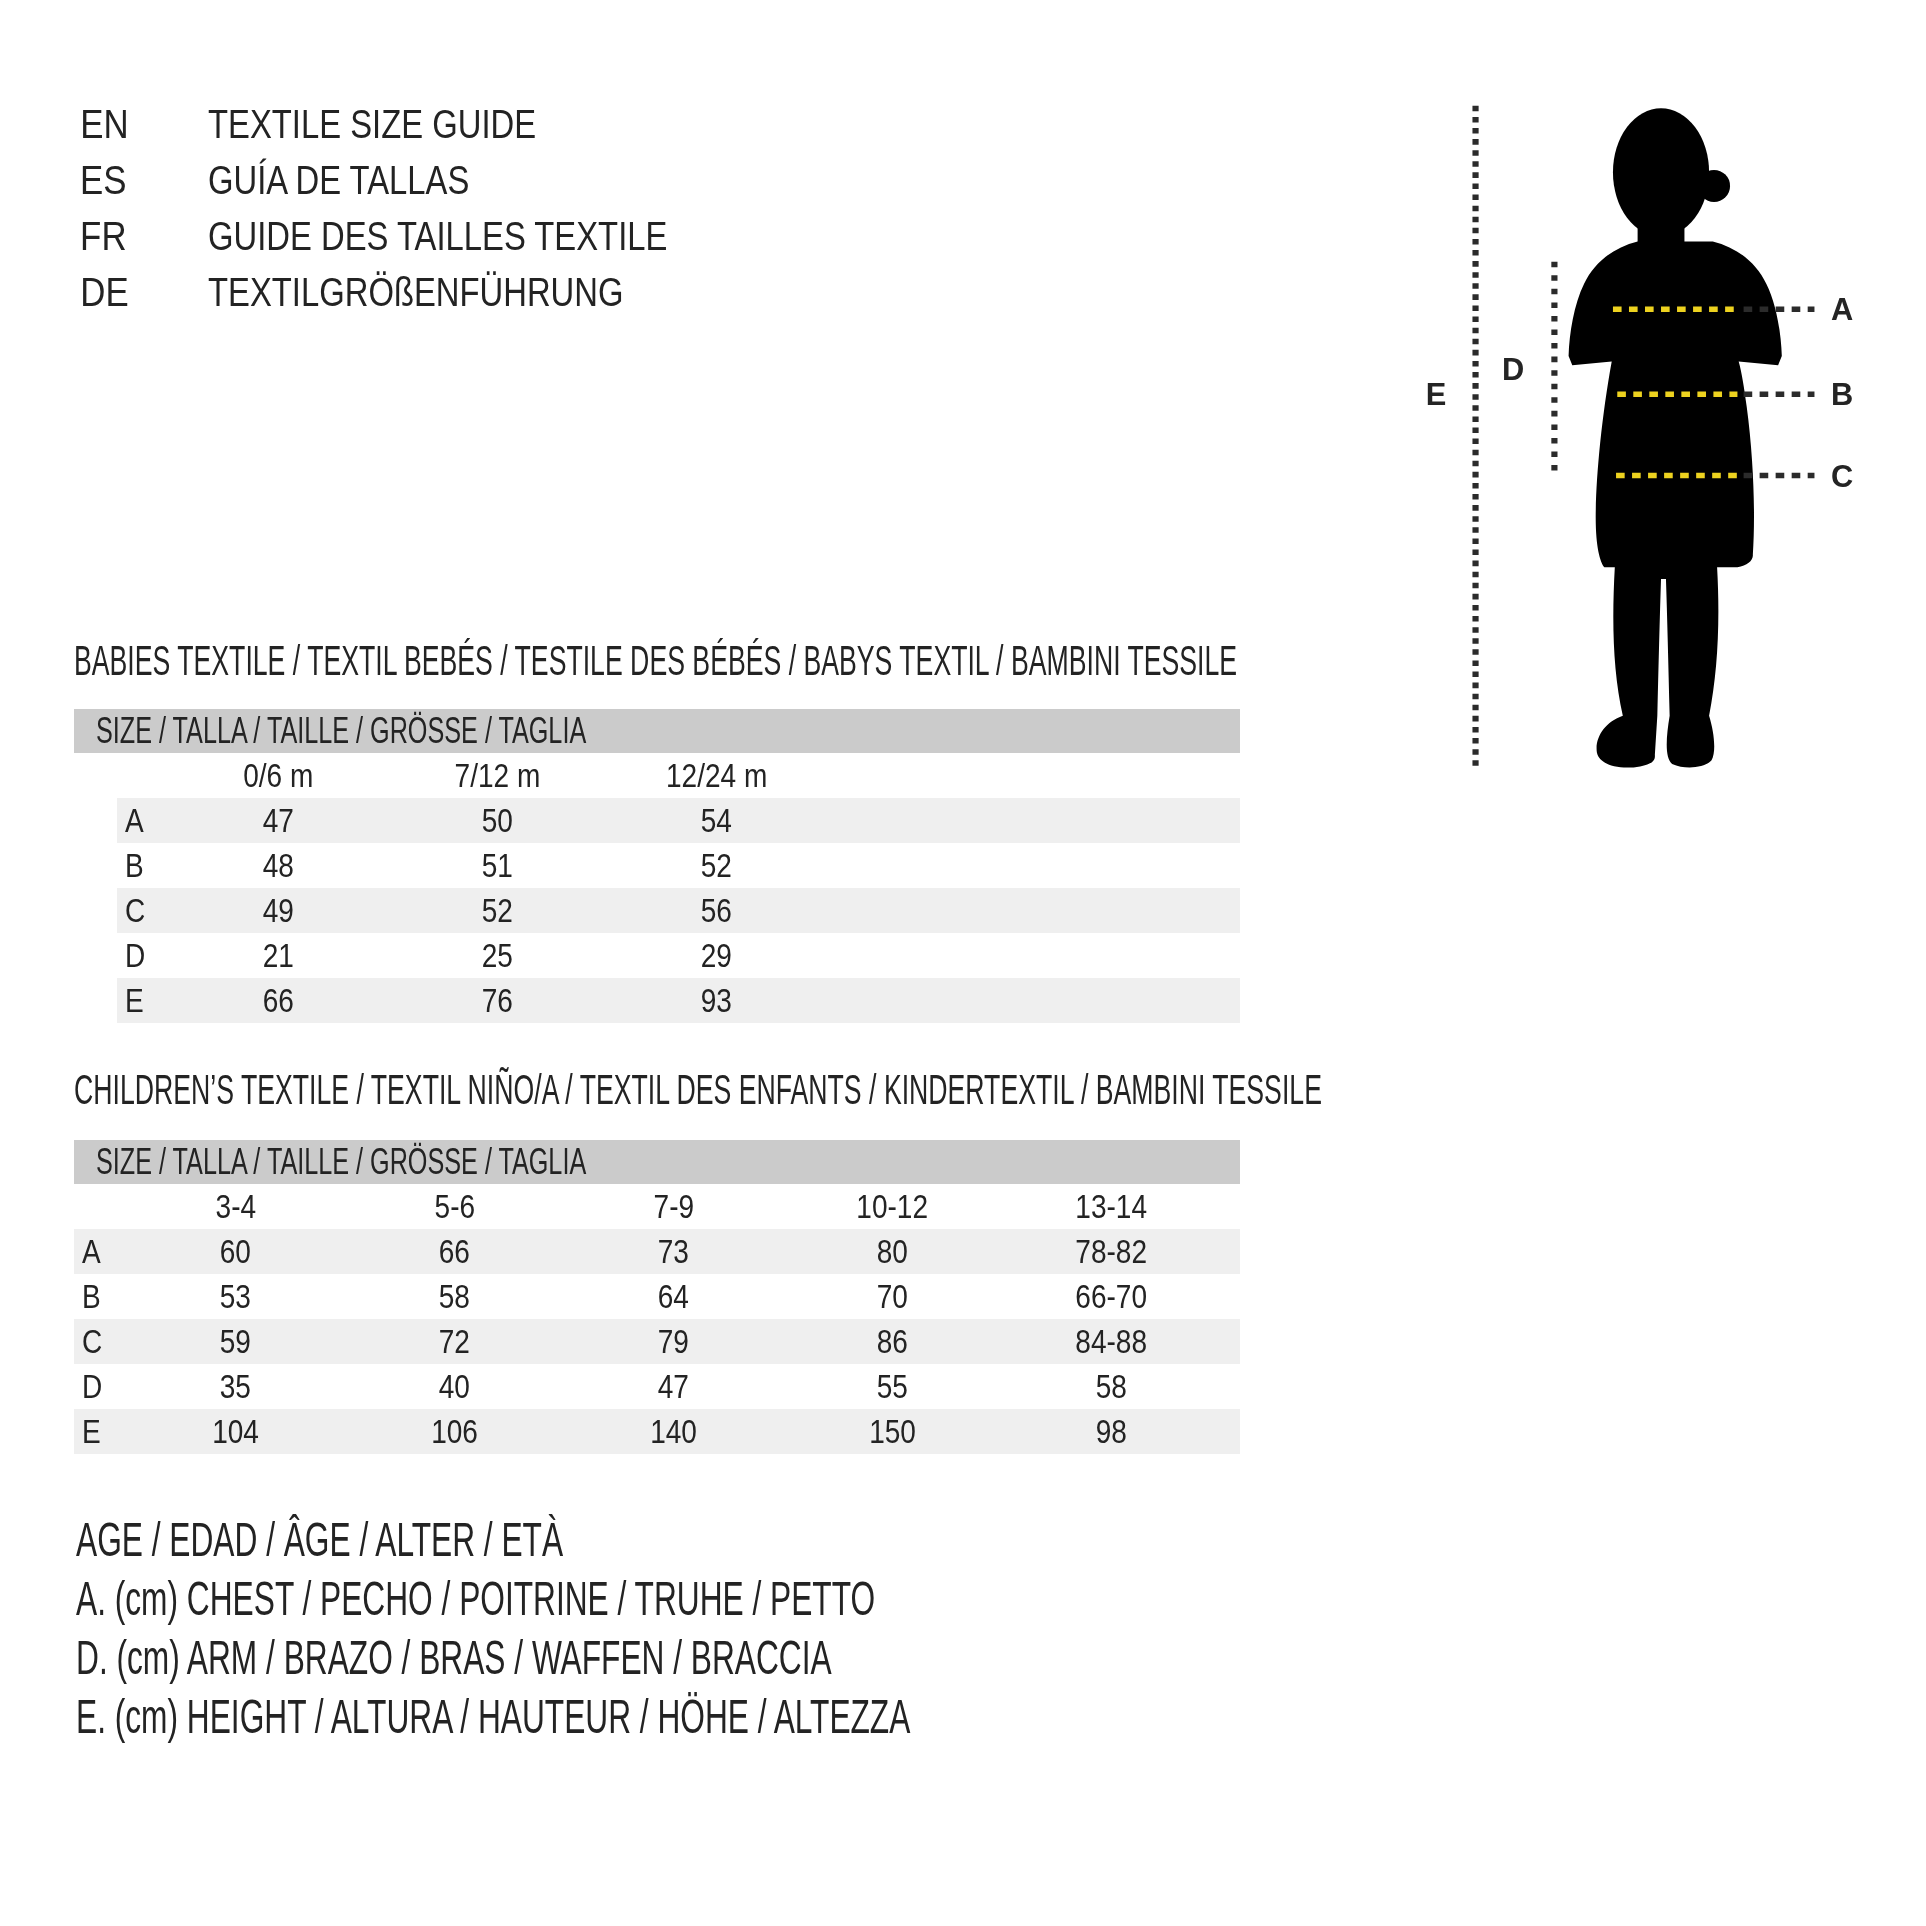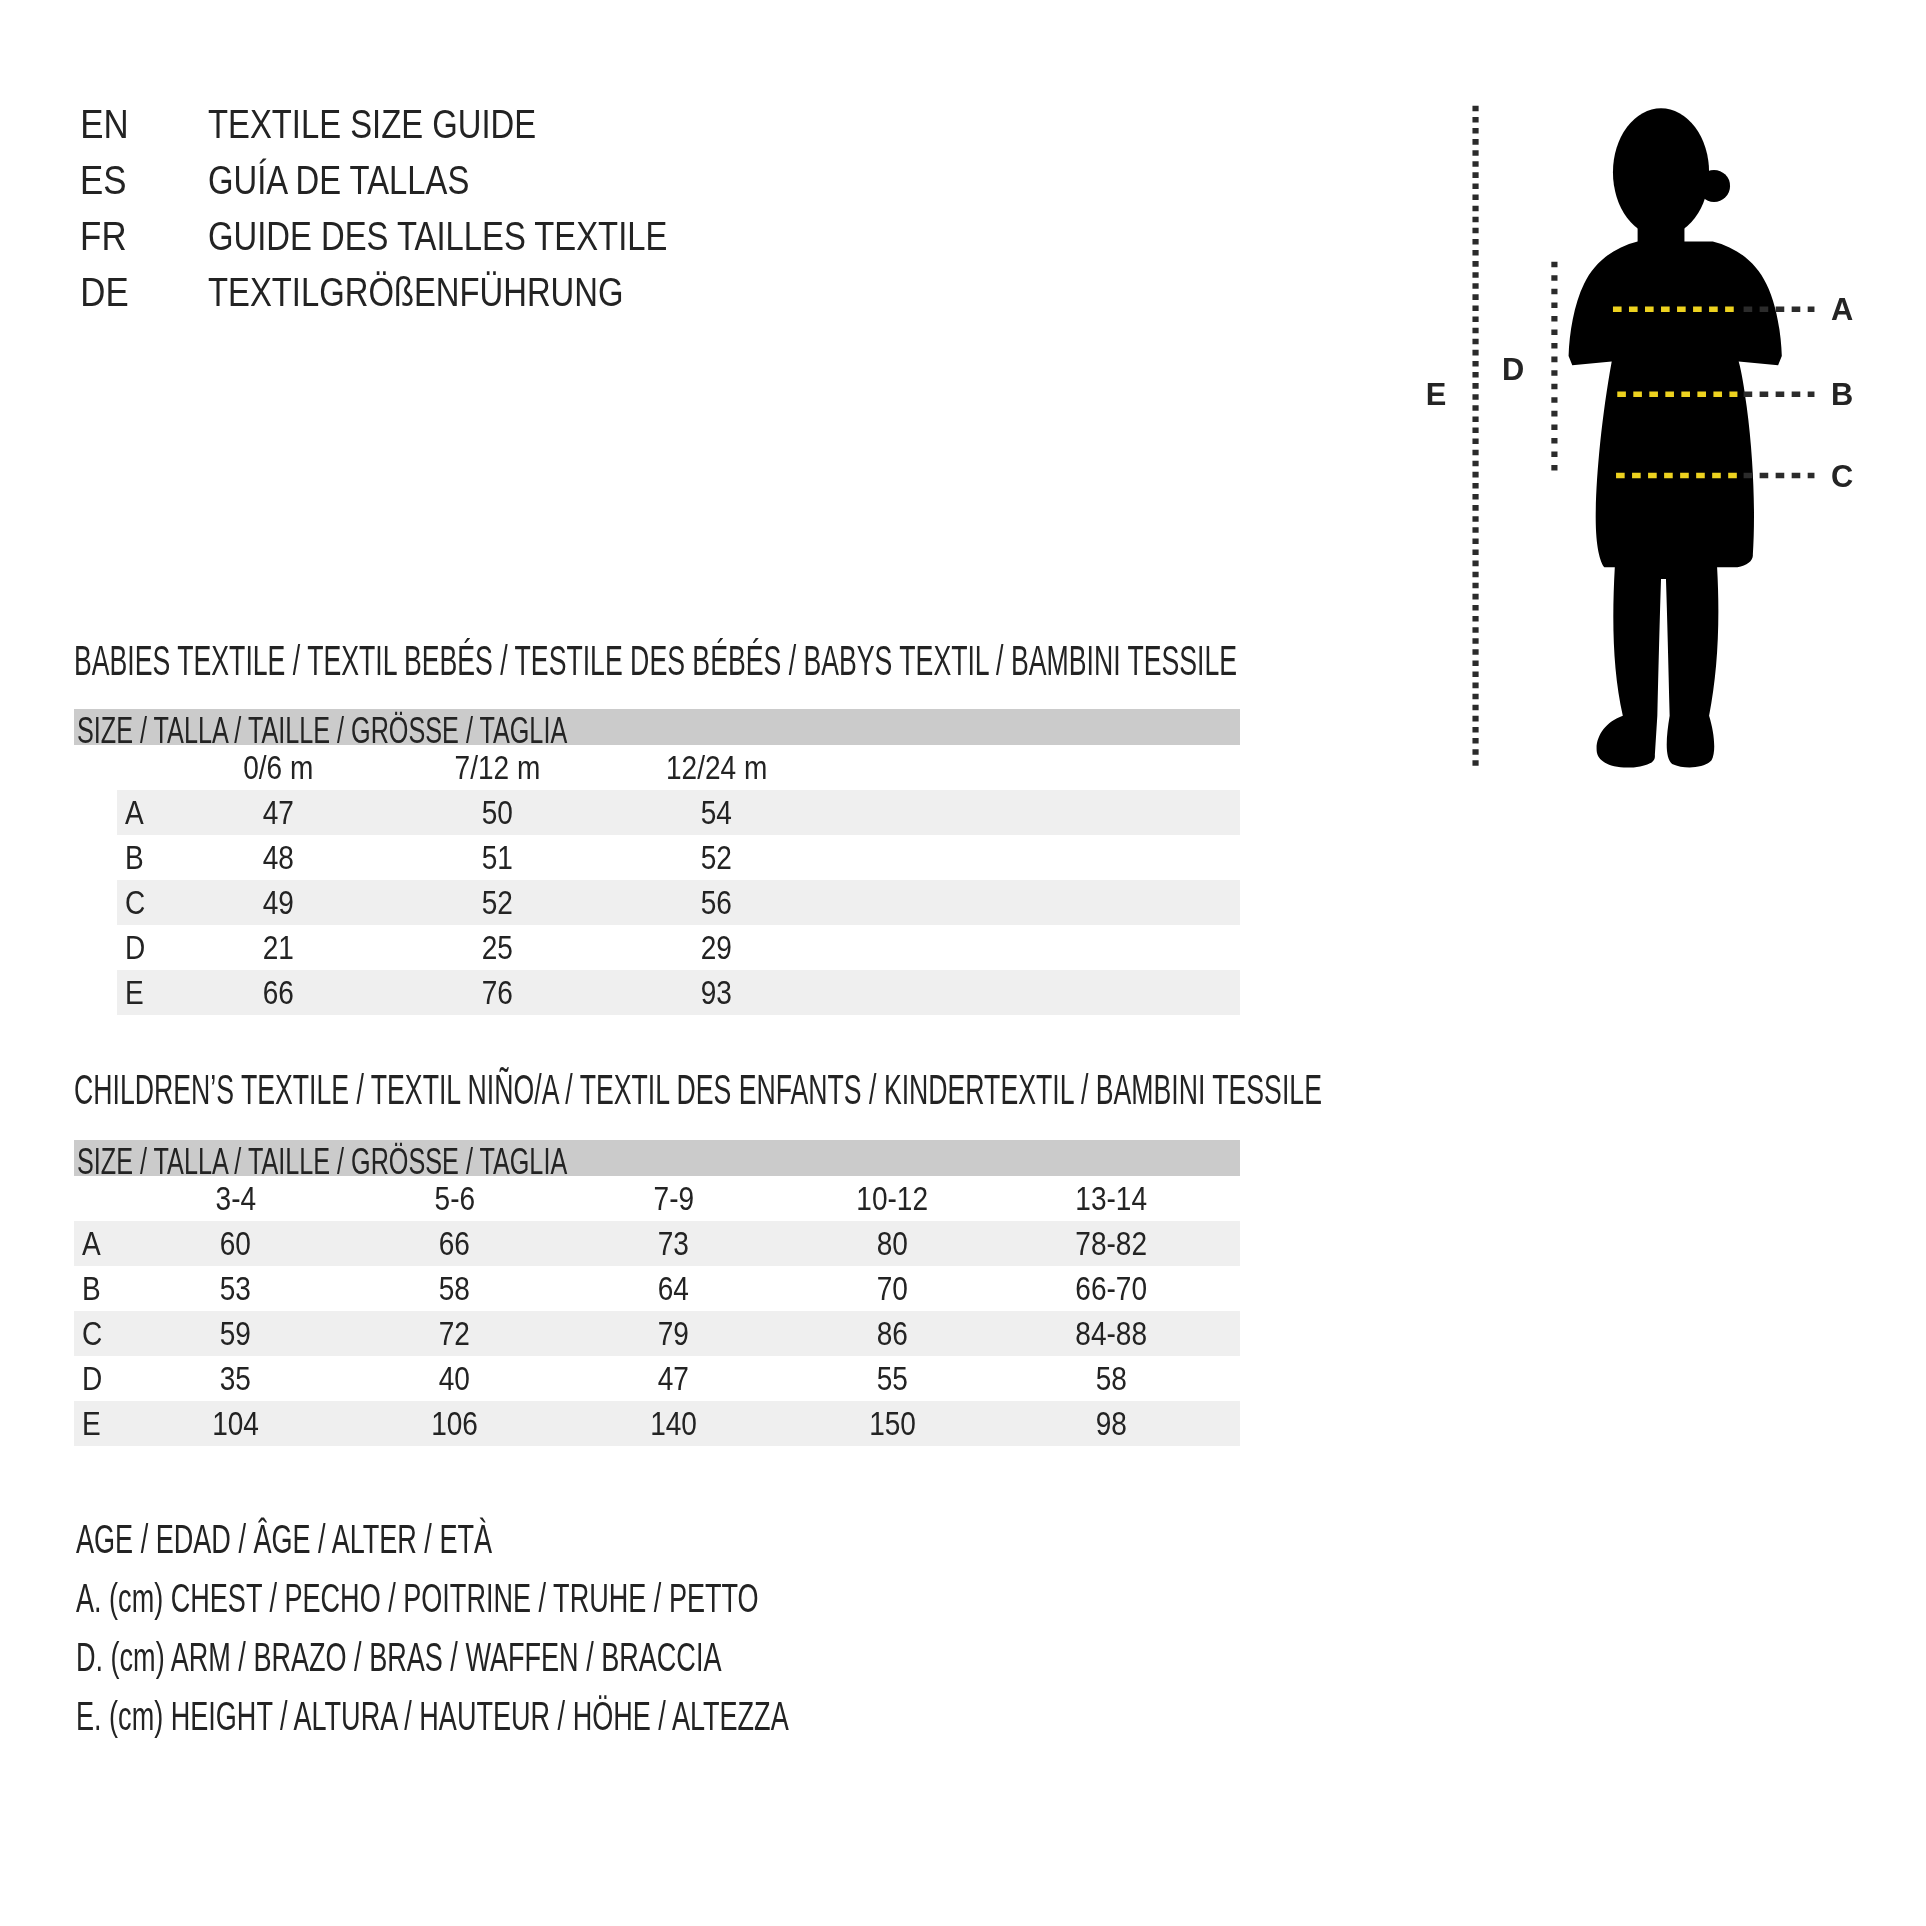--- a/index.html
+++ b/index.html
@@ -21,33 +21,33 @@
   
   .sec-heading{left:74px;font-size:43px;line-height:45px;white-space:nowrap;}
   .sec-heading .cond{--sx:0.62;}
   .babies-heading{top:638px;}
   .children-heading{top:1067px;}
 
   
   .size-table{left:74px;width:1166px;}
   .babies-table{top:709px;}
   .children-table{top:1140px;}
-  .size-bar{height:36px;line-height:44px;background:#cbcbcb;font-size:36px;padding-left:3px;box-sizing:border-box;}
+  .size-bar{height:44px;line-height:44px;background:#cbcbcb;font-size:36px;padding-left:22px;box-sizing:border-box;}
   .size-bar .cond{--sx:0.70;}
   .trow{display:grid;height:45px;align-items:center;font-size:33px;}
   .babies-table .trow{grid-template-columns:52px repeat(3,219px) 1fr;margin-left:43px;}
   .children-table .trow{grid-template-columns:52px repeat(5,219px) 1fr;}
   .trow.stripe{background:#efefef;}
   .tcell{text-align:center;}
   .rlabel{text-align:left;padding-left:8px;}
   .colhead{font-size:33px;}
 
   
   .legend{left:76px;top:1510px;}
-  .legend-row{height:59px;line-height:59px;font-size:41px;}
+  .legend-row{height:59px;line-height:59px;font-size:48px;}
   .legend-row .cond{--sx:0.66;}
 
   
   .figure-svg{left:1417px;top:86px;}
 </style>
 </head>
 <body>
 
 <div class="abs languages">
   <div class="lang-row">

